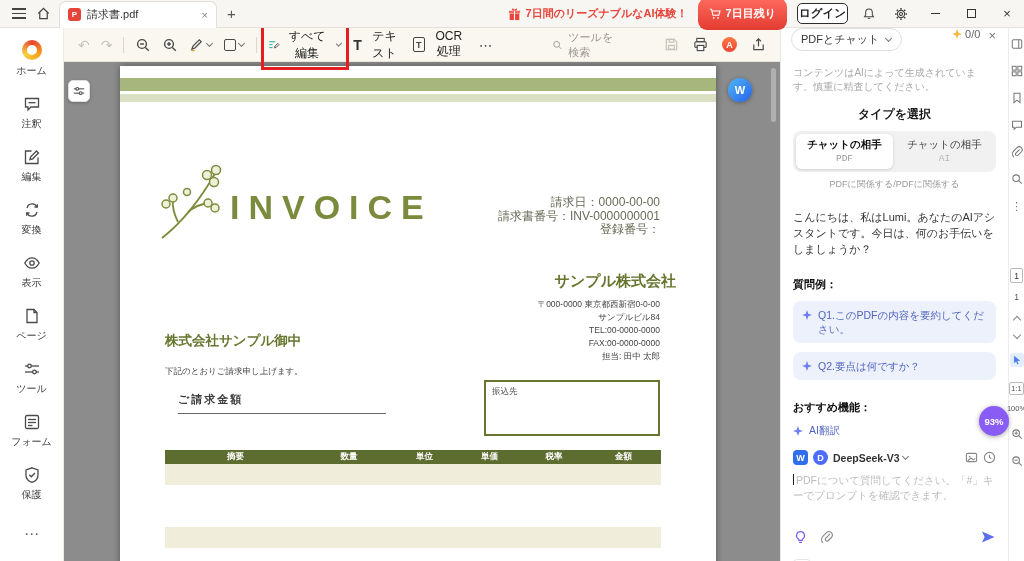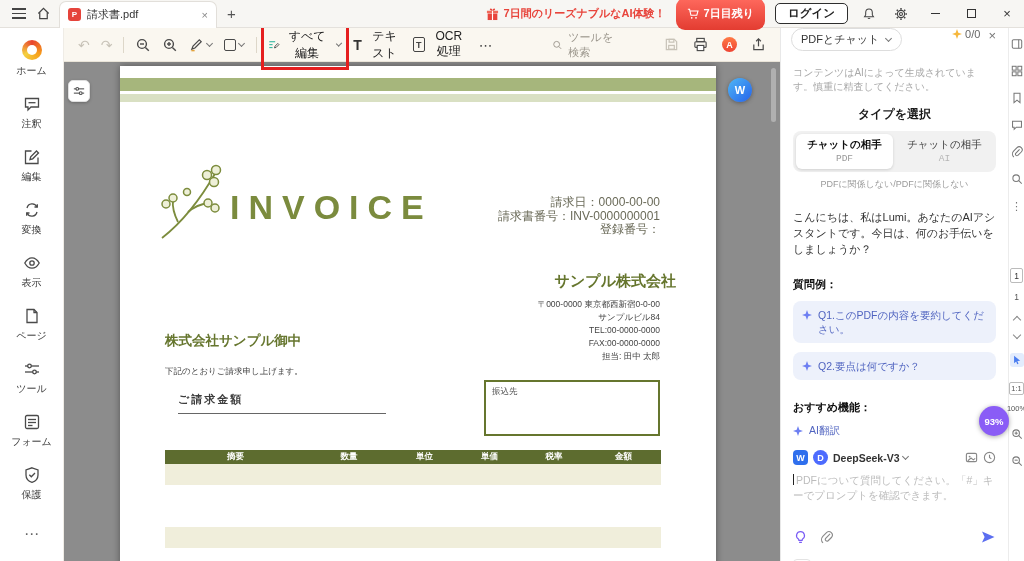--- a/index.html
+++ b/index.html
@@ -20,21 +20,21 @@
     font-weight:bold; display:flex; align-items:center; justify-content:center; flex:0 0 auto;}
   .tab-title { font-size:11px; color:#333; flex:1; white-space:nowrap; overflow:hidden;}
   .tab-close { font-size:11px; color:#888; cursor:pointer; }
   .newtab { font-size:15px; color:#555; margin-left:10px; cursor:pointer;}
   .tb-right { margin-left:auto; display:flex; align-items:center; gap:10px; padding-right:4px;}
   .promo { display:flex; align-items:center; gap:5px; cursor:pointer;}
   .promo-text { color:#e8453c; font-size:11px; font-weight:bold; }
   .trial { border:none; height:32px; border-radius:9px; background:linear-gradient(#ff6a5e,#e33c31);
     color:#fff; font-size:11px; font-weight:bold; display:flex; align-items:center; gap:5px; padding:0 11px; cursor:pointer;}
   .login { height:21px; background:#fff; border:1.5px solid #2e2e2e; border-radius:5px;
-    font-size:11.5px; font-weight:bold; color:#222; padding:0 12px; cursor:pointer;text-align:right;}
+    font-size:11.5px; font-weight:bold; color:#222; padding:0 1px; cursor:pointer;text-align:right;}
   .ticonbar { width:22px; display:flex; justify-content:center; cursor:pointer;}
   .winbtn { width:26px; height:27px; display:flex; align-items:center; justify-content:center;
     font-size:13px; color:#333; cursor:pointer;}
   .min-glyph { width:9px; height:1.5px; background:#333; display:block;}
   .max-glyph { width:9px; height:9px; border:1.3px solid #333; display:block;}
 
   
   #toolbar { position:absolute; top:28px; left:64px; width:716px; height:34px;
     background:#faf7f0; border-bottom:1px solid #e9e4d8; display:flex; align-items:center;
     padding:0 14px; gap:11px; z-index:5;}
@@ -484,21 +484,21 @@
     <div class="tabs">
       <div class="ctab sel">
         <div class="t1">チャットの相手</div>
         <div class="t2">PDF</div>
       </div>
       <div class="ctab dim">
         <div class="t1">チャットの相手</div>
         <div class="t2">AI</div>
       </div>
     </div>
-    <div class="tabs-cap">PDFに関係しない/PDFに関係しない</div>
+    <div class="tabs-cap">PDFに関係する/PDFに関係する</div>
     <div class="greeting">こんにちは、私はLumi。あなたのAIアシスタントです。今日は、何のお手伝いをしましょうか？</div>
     <div class="sec-label">質問例：</div>
     <div class="qbox">
       <svg width="10" height="10" viewBox="0 0 10 10" style="flex:0 0 auto; margin-top:2px;">
         <path d="M5 0 L6.3 3.7 L10 5 L6.3 6.3 L5 10 L3.7 6.3 L0 5 L3.7 3.7 Z" fill="#6d7ff2"></path>
         </svg>
       <span>Q1.このPDFの内容を要約してください。</span>
     </div>
     <div class="qbox">
       <svg width="10" height="10" viewBox="0 0 10 10" style="flex:0 0 auto; margin-top:2px;">

